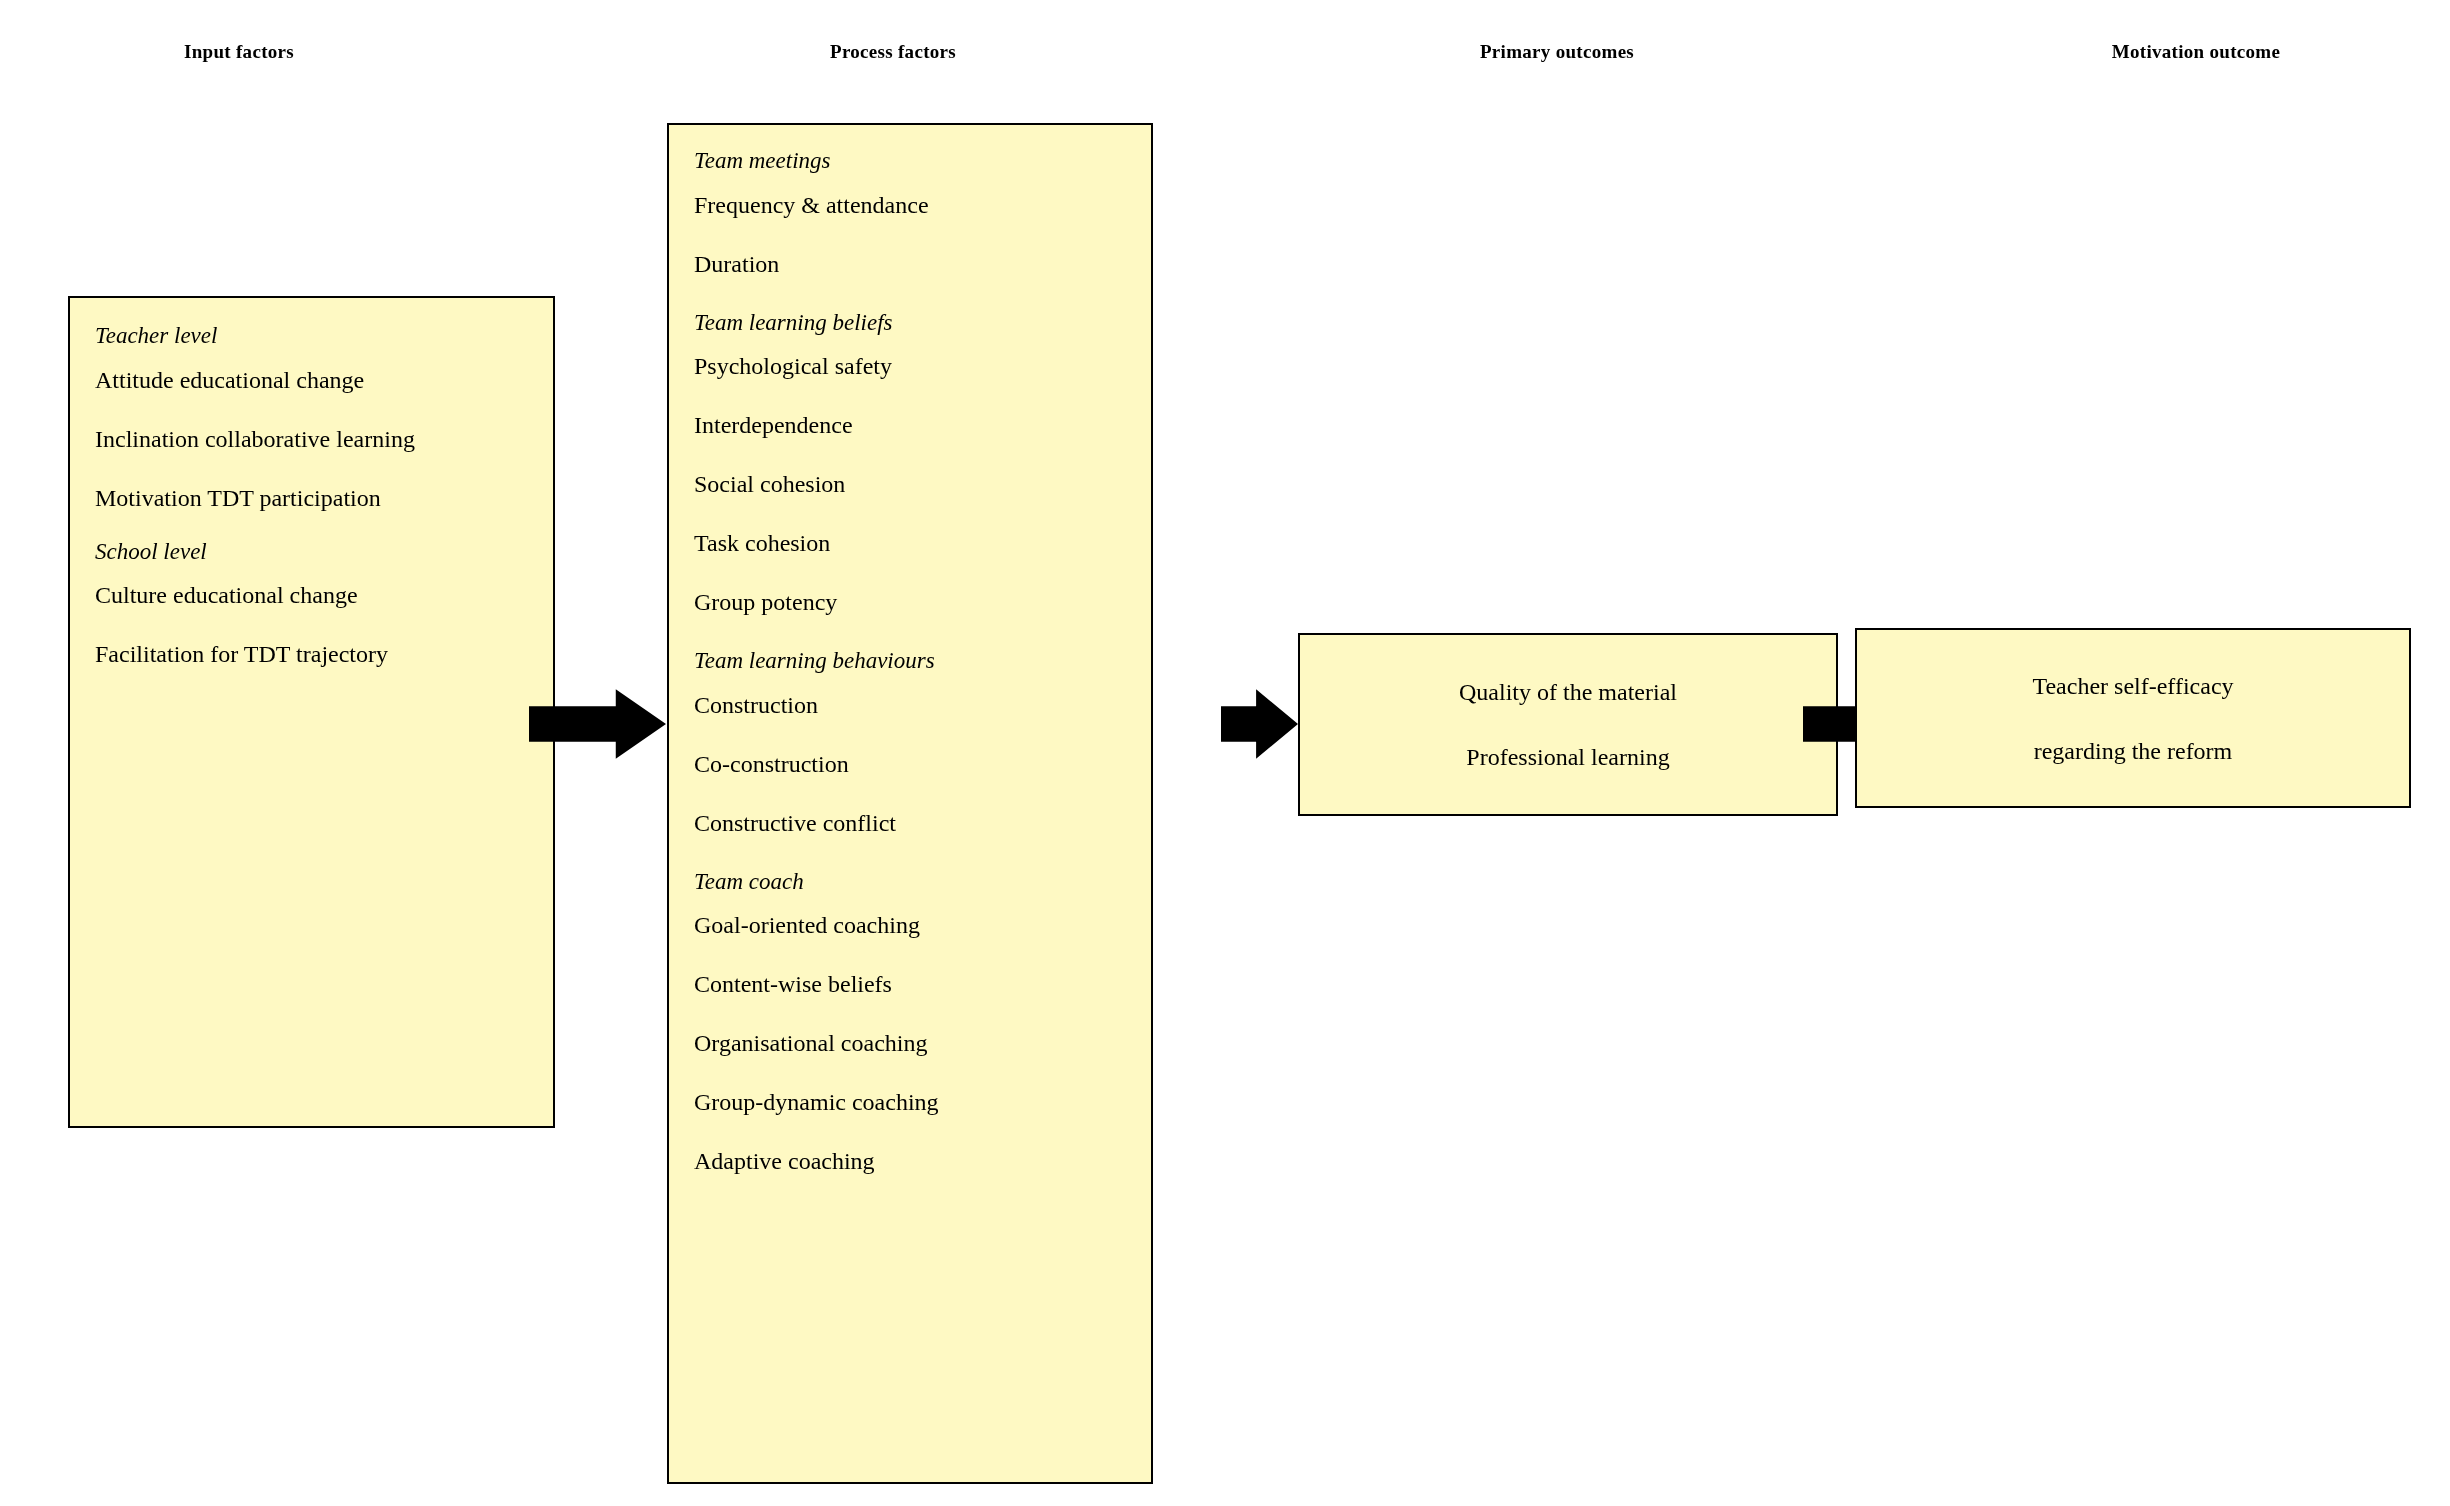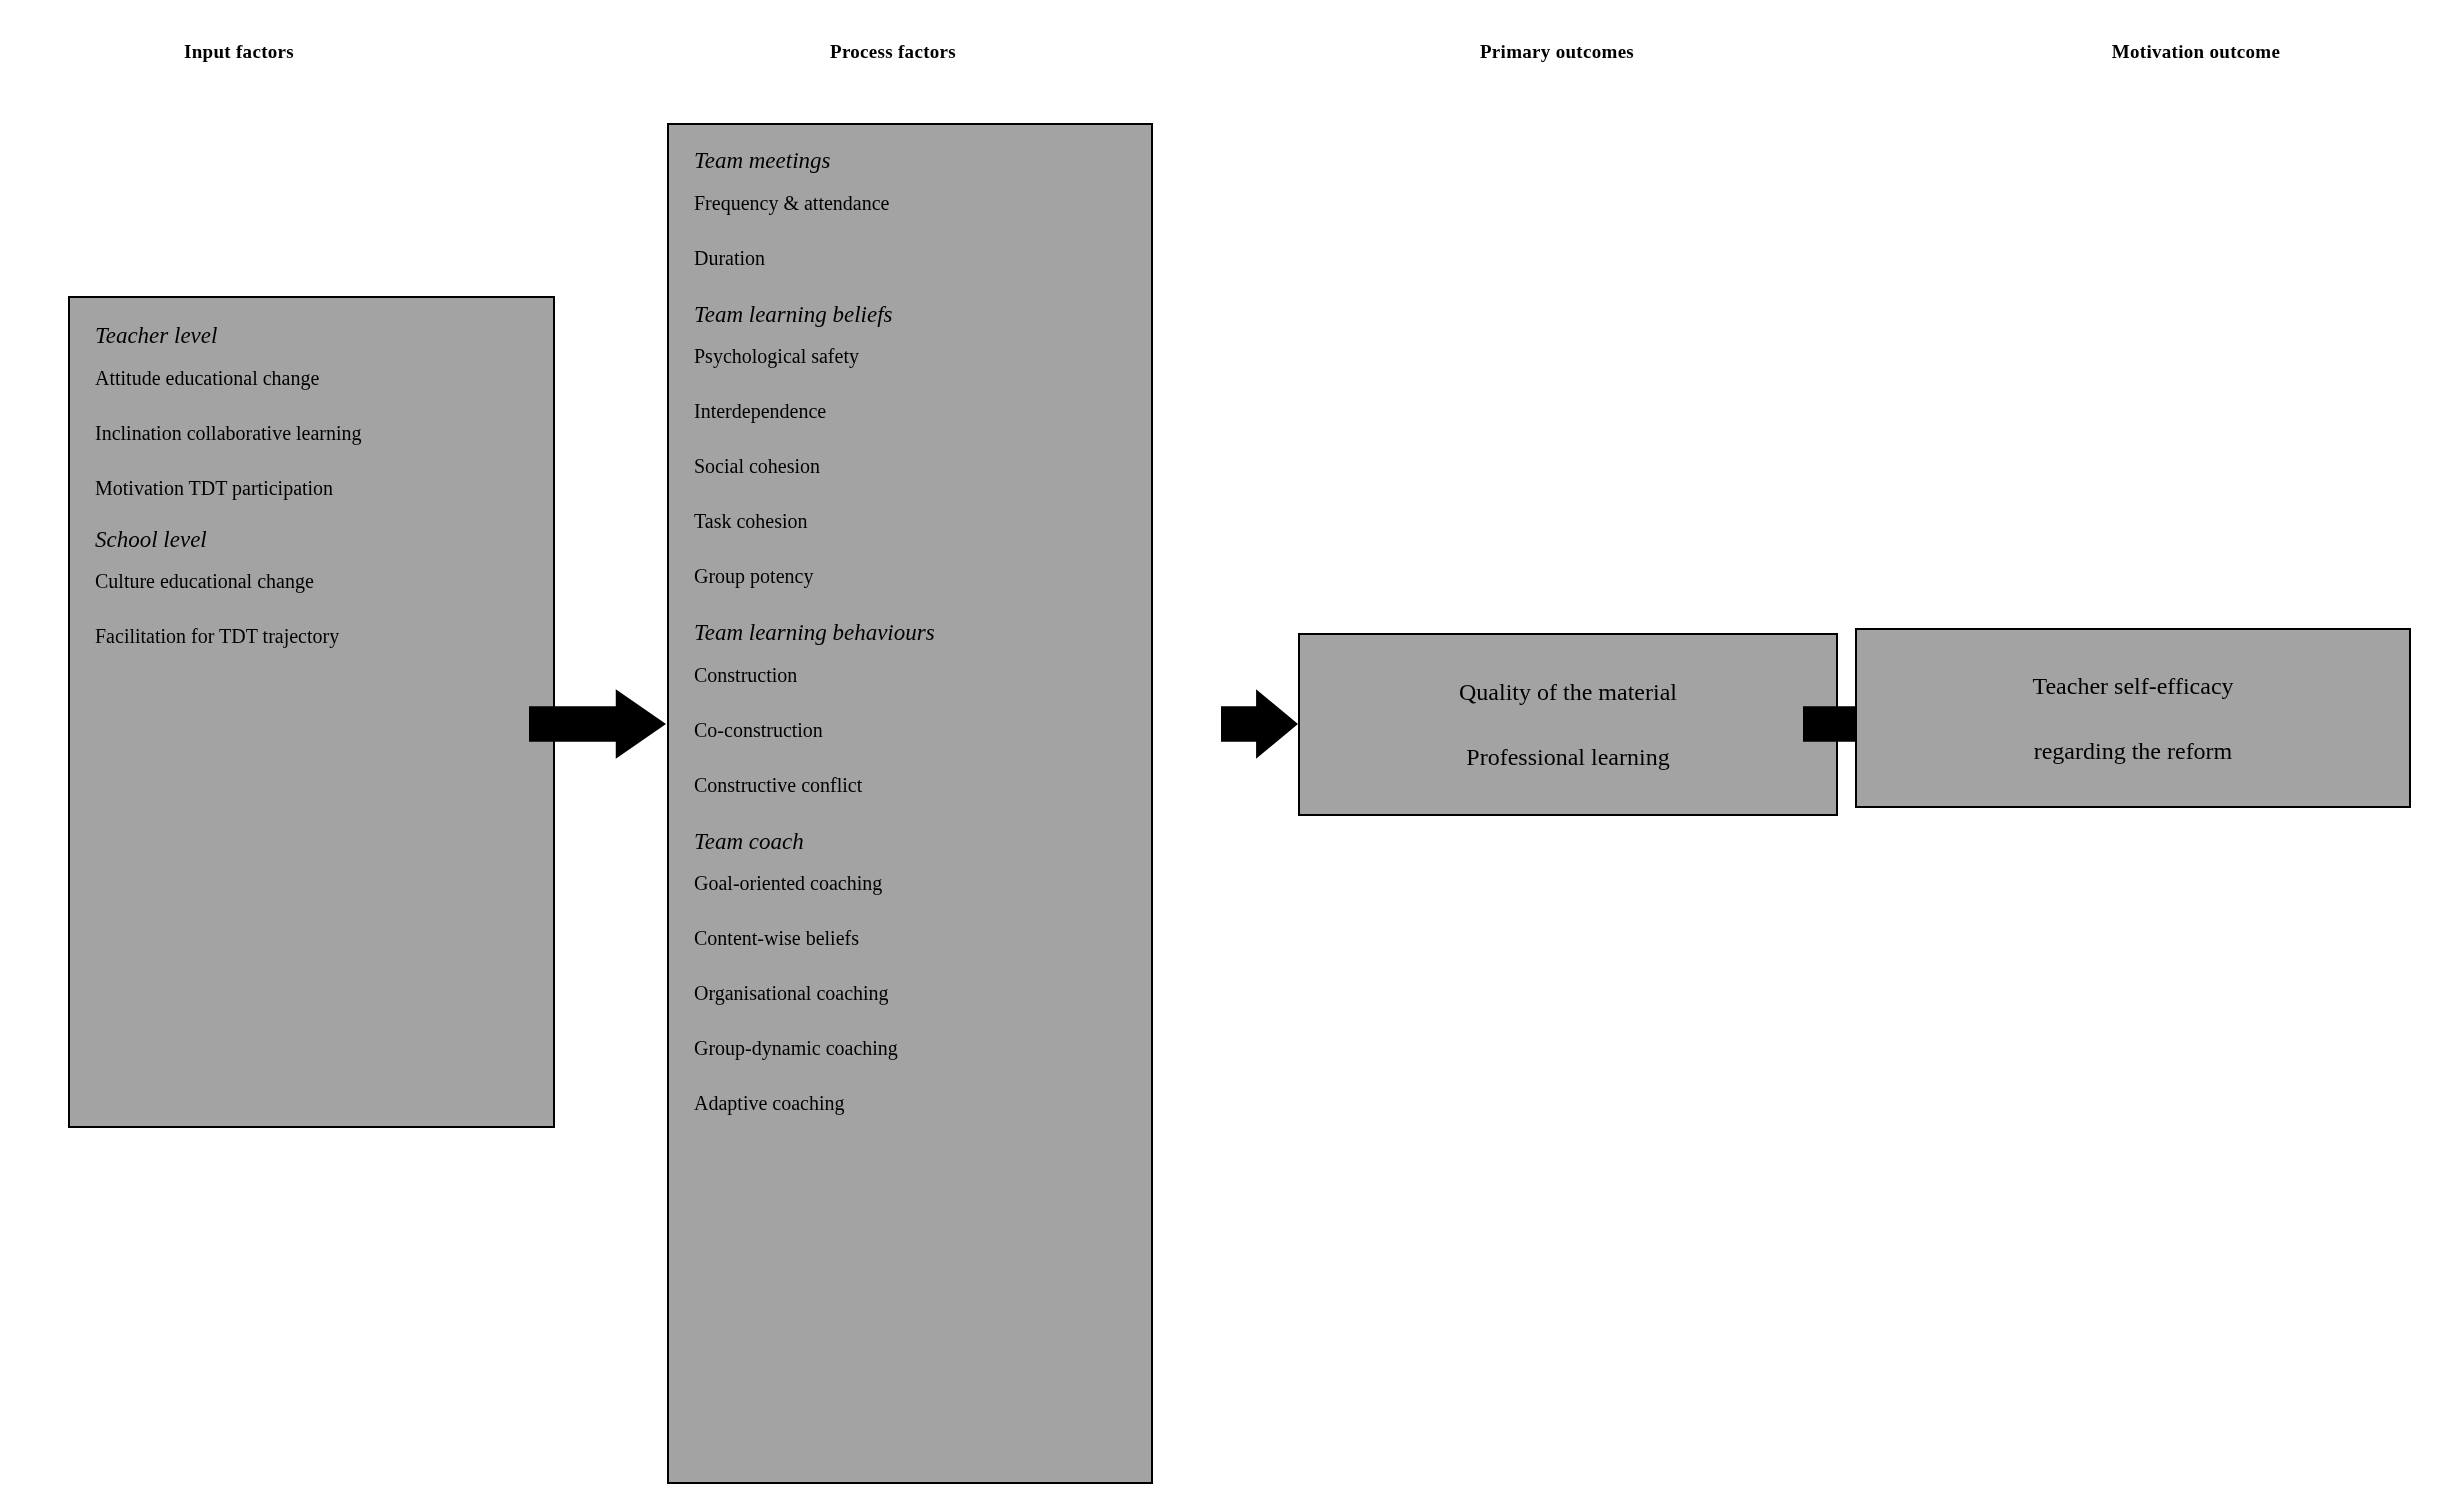--- a/index.html
+++ b/index.html
@@ -28,21 +28,21 @@
   }
   #heading-input     { left: 239px;  top: 41px; }
   #heading-process   { left: 893px; top: 41px; }
   #heading-primary   { left: 1557px; top: 41px; }
   #heading-secondary { left: 2196px; top: 41px; }
 
   
   .box {
     position: absolute;
     border: 2.3px solid #000000;
-    background: #a3a3a3;
+    background: #fef9c3;
     box-sizing: border-box;
   }
 
   #box-input   { left: 33px;   top: 296px;  width: 487px;  height: 832px; margin-left: 35px; }
   #box-process { left: 667px; top: 123px;  width: 486px;  height: 1361px; }
   #box-primary { left: 1298px; top: 633px; width: 540px;  height: 183px; }
   #box-secondary { left: 1855px; top: 628px; width: 556px; height: 180px; }
 
   
   .box-inner {
@@ -58,21 +58,21 @@
   }
 
   .group-title {
     font-style: italic;
     font-size: 23px;
     line-height: 1.0;
     margin: 0 0 20.5px 0;
     white-space: nowrap;
   }
   .list-item {
-    font-size: 20px;
+    font-size: 24px;
     line-height: 1.0;
     margin: 0 0 35px 0;
     white-space: nowrap;
   }
   .group-block { margin-bottom: 30px; }
   .group-block:last-child { margin-bottom: 0; }
   .group-block .list-item:last-child { margin-bottom: 0; }
 
   
   #box-process .list-col { padding-top: 24px; }

